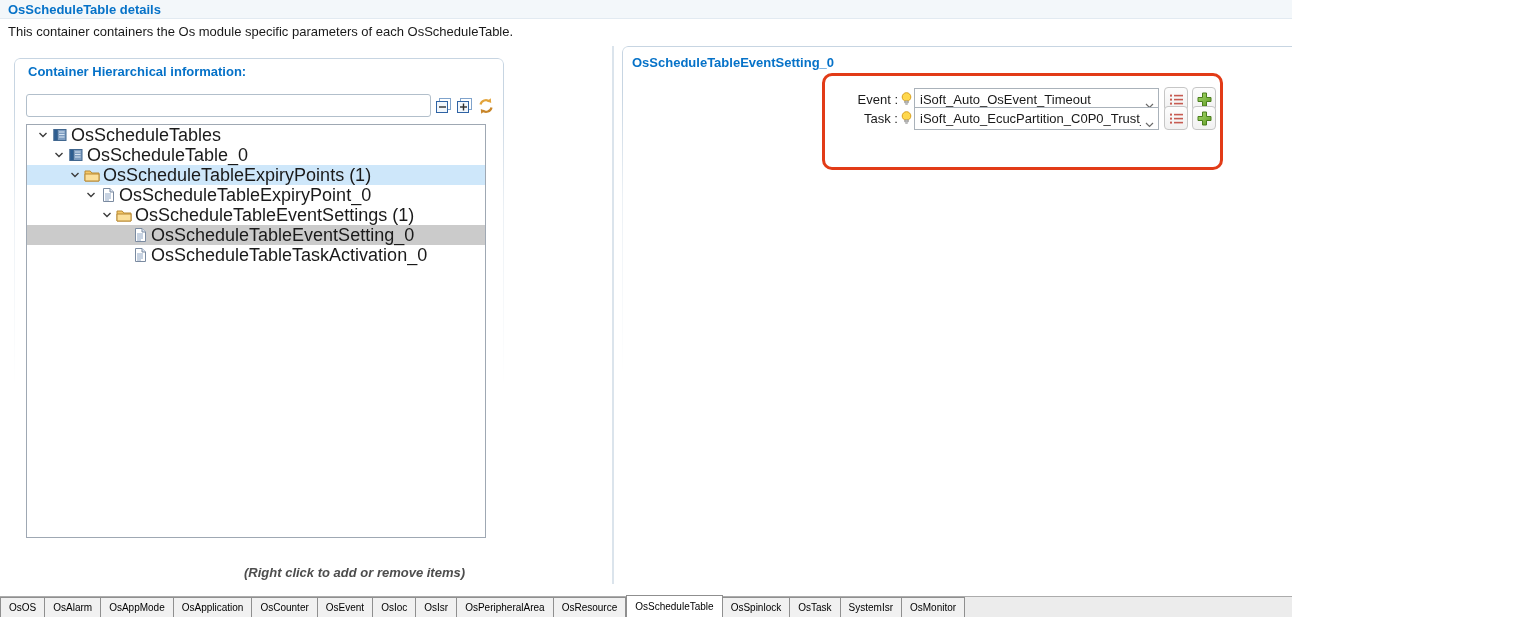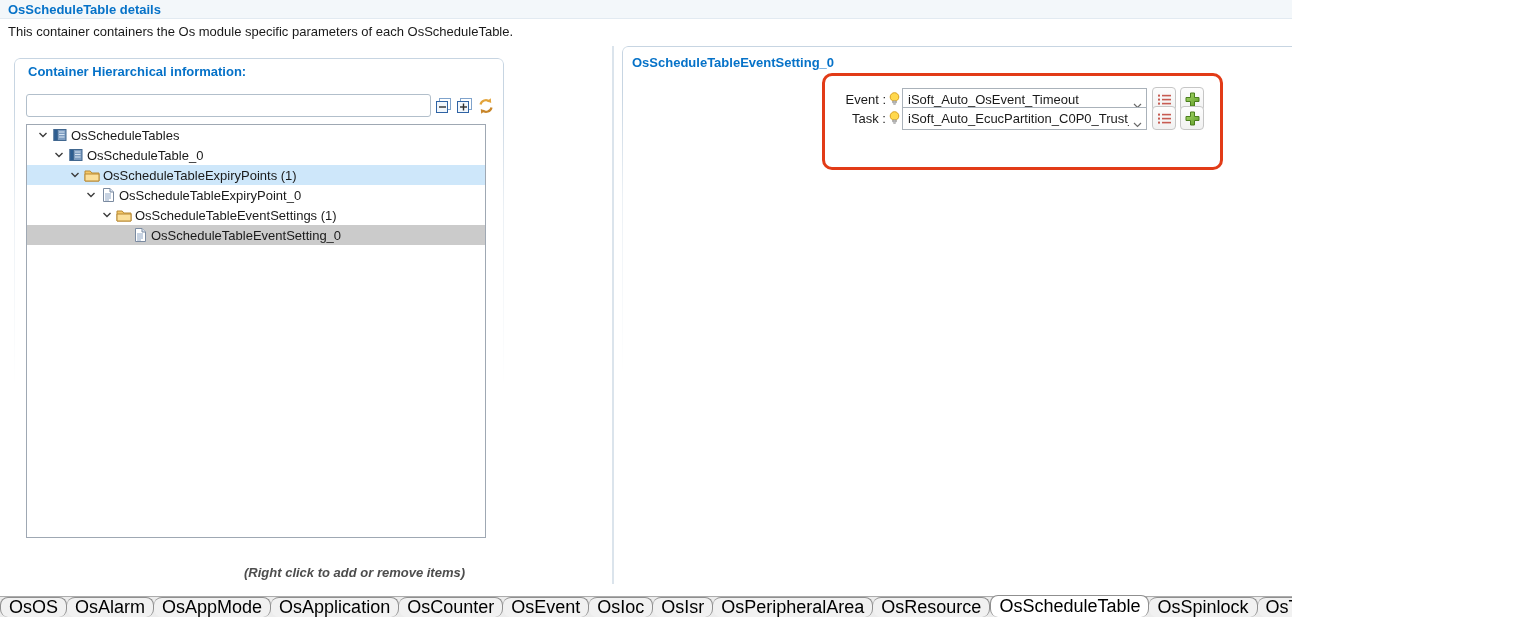--- a/index.html
+++ b/index.html
@@ -26,46 +26,46 @@
   .tbtn { width: 19px; height: 19px; display: flex; align-items: center; justify-content: center; cursor: pointer; background: transparent; border: none; }
 
   
   .tree-box { position: absolute; left: 26px; top: 124px; width: 460px; height: 414px; border: 1px solid #9fa8b3; background: #fff; overflow: hidden; }
   .tree-row { display: flex; align-items: center; height: 20px; white-space: nowrap; cursor: default; }
   .tree-row.hover { background: #CEE7FA; }
   .tree-row.selected { background: #CBCBCB; }
   .twisty { width: 16px; flex: 0 0 16px; display: inline-flex; align-items: center; justify-content: center; }
   .twisty.hidden { visibility: hidden; }
   .node-icon { width: 17px; flex: 0 0 17px; display: inline-flex; align-items: center; justify-content: center; }
-  .tree-label { padding-left: 3px; font-size: 13px; color: #1a1a1a; }
+  .tree-label { padding-left: 3px; font-size: 18px; color: #1a1a1a; }
 
   .hint { position: absolute; left: 244px; top: 565px; font-weight: bold; font-style: italic; color: #4d4d4d; font-size: 13px; }
 
   
   .actions { position: absolute; left: 510px; top: 58px; display: flex; flex-direction: column; gap: 9px; }
   .action-link { color: #1777D3; text-decoration: underline; font-size: 13px; white-space: nowrap; cursor: pointer; }
 
   .v-sep { position: absolute; left: 612px; top: 46px; width: 2px; height: 538px; background: #dbe4ec; }
 
   
   .fields { position: absolute; left: 0; top: 0; }
-  .field-row { position: absolute; left: 826px; height: 24px; display: flex; align-items: center; }
+  .field-row { position: absolute; left: 826px; height: 24px; display: flex; align-items: center; padding-left: 12px; }
   .field-label { width: 60px; text-align: right; font-size: 13px; color: #1a1a1a; white-space: nowrap; }
   .bulb { margin-left: 3px; display: inline-flex; }
   .combo { position: relative; margin-left: 2px; width: 245px; height: 23px; border: 1px solid #aab2ba; background: #fff; cursor: default; }
   .combo-value { position: absolute; left: 5px; right: 17px; top: 0; height: 21px; line-height: 21px; overflow: hidden; white-space: nowrap; font-size: 13px; color: #1a1a1a; }
   .combo-chevron { position: absolute; right: 4px; top: 8px; }
   .icon-btn { width: 24px; height: 24px; border: 1px solid #c6c6c6; border-radius: 4px; background: linear-gradient(#fdfdfd, #f1f1f1); display: inline-flex; align-items: center; justify-content: center; cursor: pointer; }
   .icon-btn.list-btn { margin-left: 5px; }
   .icon-btn.add-btn { margin-left: 4px; }
   .annotation { position: absolute; left: 822px; top: 73px; width: 401px; height: 97px; border: 3px solid #E23B17; border-radius: 10px; pointer-events: none; }
 
   
   .tabbar { position: absolute; left: 0; top: 596px; width: 100%; height: 21px; background: #ececec; border-top: 1px solid #acacac; display: flex; align-items: flex-end; }
-  .tab { height: 20px; padding: 0 8px; display: flex; align-items: center; justify-content: center; font-size: 18px; color: #000; background: #f1f1f1; border-top: 1px solid #8f8f8f; border-right: 1px solid #8f8f8f; cursor: pointer; white-space: nowrap; border-radius: 8px; }
+  .tab { height: 20px; padding: 0 8px; display: flex; align-items: center; justify-content: center; font-size: 10px; color: #000; background: #f1f1f1; border-top: 1px solid #8f8f8f; border-right: 1px solid #8f8f8f; cursor: pointer; white-space: nowrap; }
   .tab:first-child { border-left: 1px solid #8f8f8f; }
   .tab.active { background: #fff; height: 22px; border-left: 1px solid #8f8f8f; position: relative; z-index: 1; margin-top: 32px; }
 </style>
 </head>
 <body>
 
 <div class="stage">
 
   <div class="page-header"></div>
   <div class="page-title">OsScheduleTable details</div>
@@ -202,20 +202,40 @@
             <g stroke="#8fa6c4">
               <line x1="3" y1="6" x2="9" y2="6"></line>
               <line x1="3" y1="8" x2="9" y2="8"></line>
               <line x1="3" y1="10" x2="9" y2="10"></line>
               <line x1="3" y1="12" x2="7" y2="12"></line>
             </g>
           </svg>
         </span>
         <span class="tree-label">OsScheduleTableEventSetting_0</span>
       </div>
+      <div class="tree-row" style="padding-left: 88px;">
+        <span class="twisty hidden">
+          <svg width="10" height="10" viewBox="0 0 10 10">
+            <path d="M1.5 3 L5 6.5 L8.5 3" fill="none" stroke="#3c3c3c" stroke-width="1.4"></path>
+          </svg>
+        </span>
+        <span class="node-icon">
+          <svg width="12" height="14" viewBox="0 0 12 14">
+            <path d="M1.5 0.5 h6.5 l3.5 3.5 v9.5 h-10 z" fill="#ffffff" stroke="#7a8aa0"></path>
+            <path d="M8 0.5 v3.5 h3.5" fill="#dde7f5" stroke="#7a8aa0"></path>
+            <g stroke="#8fa6c4">
+              <line x1="3" y1="6" x2="9" y2="6"></line>
+              <line x1="3" y1="8" x2="9" y2="8"></line>
+              <line x1="3" y1="10" x2="9" y2="10"></line>
+              <line x1="3" y1="12" x2="7" y2="12"></line>
+            </g>
+          </svg>
+        </span>
+        <span class="tree-label">OsScheduleTableTaskActivation_0</span>
+      </div>
     </div>
 
   <div class="hint">(Right click to add or remove items)</div>
 
 
   <div class="v-sep"></div>
 
   <div class="group group-right"></div>
   <div class="group-title" style="left:632px; top:55px;">OsScheduleTableEventSetting_0</div>
 

